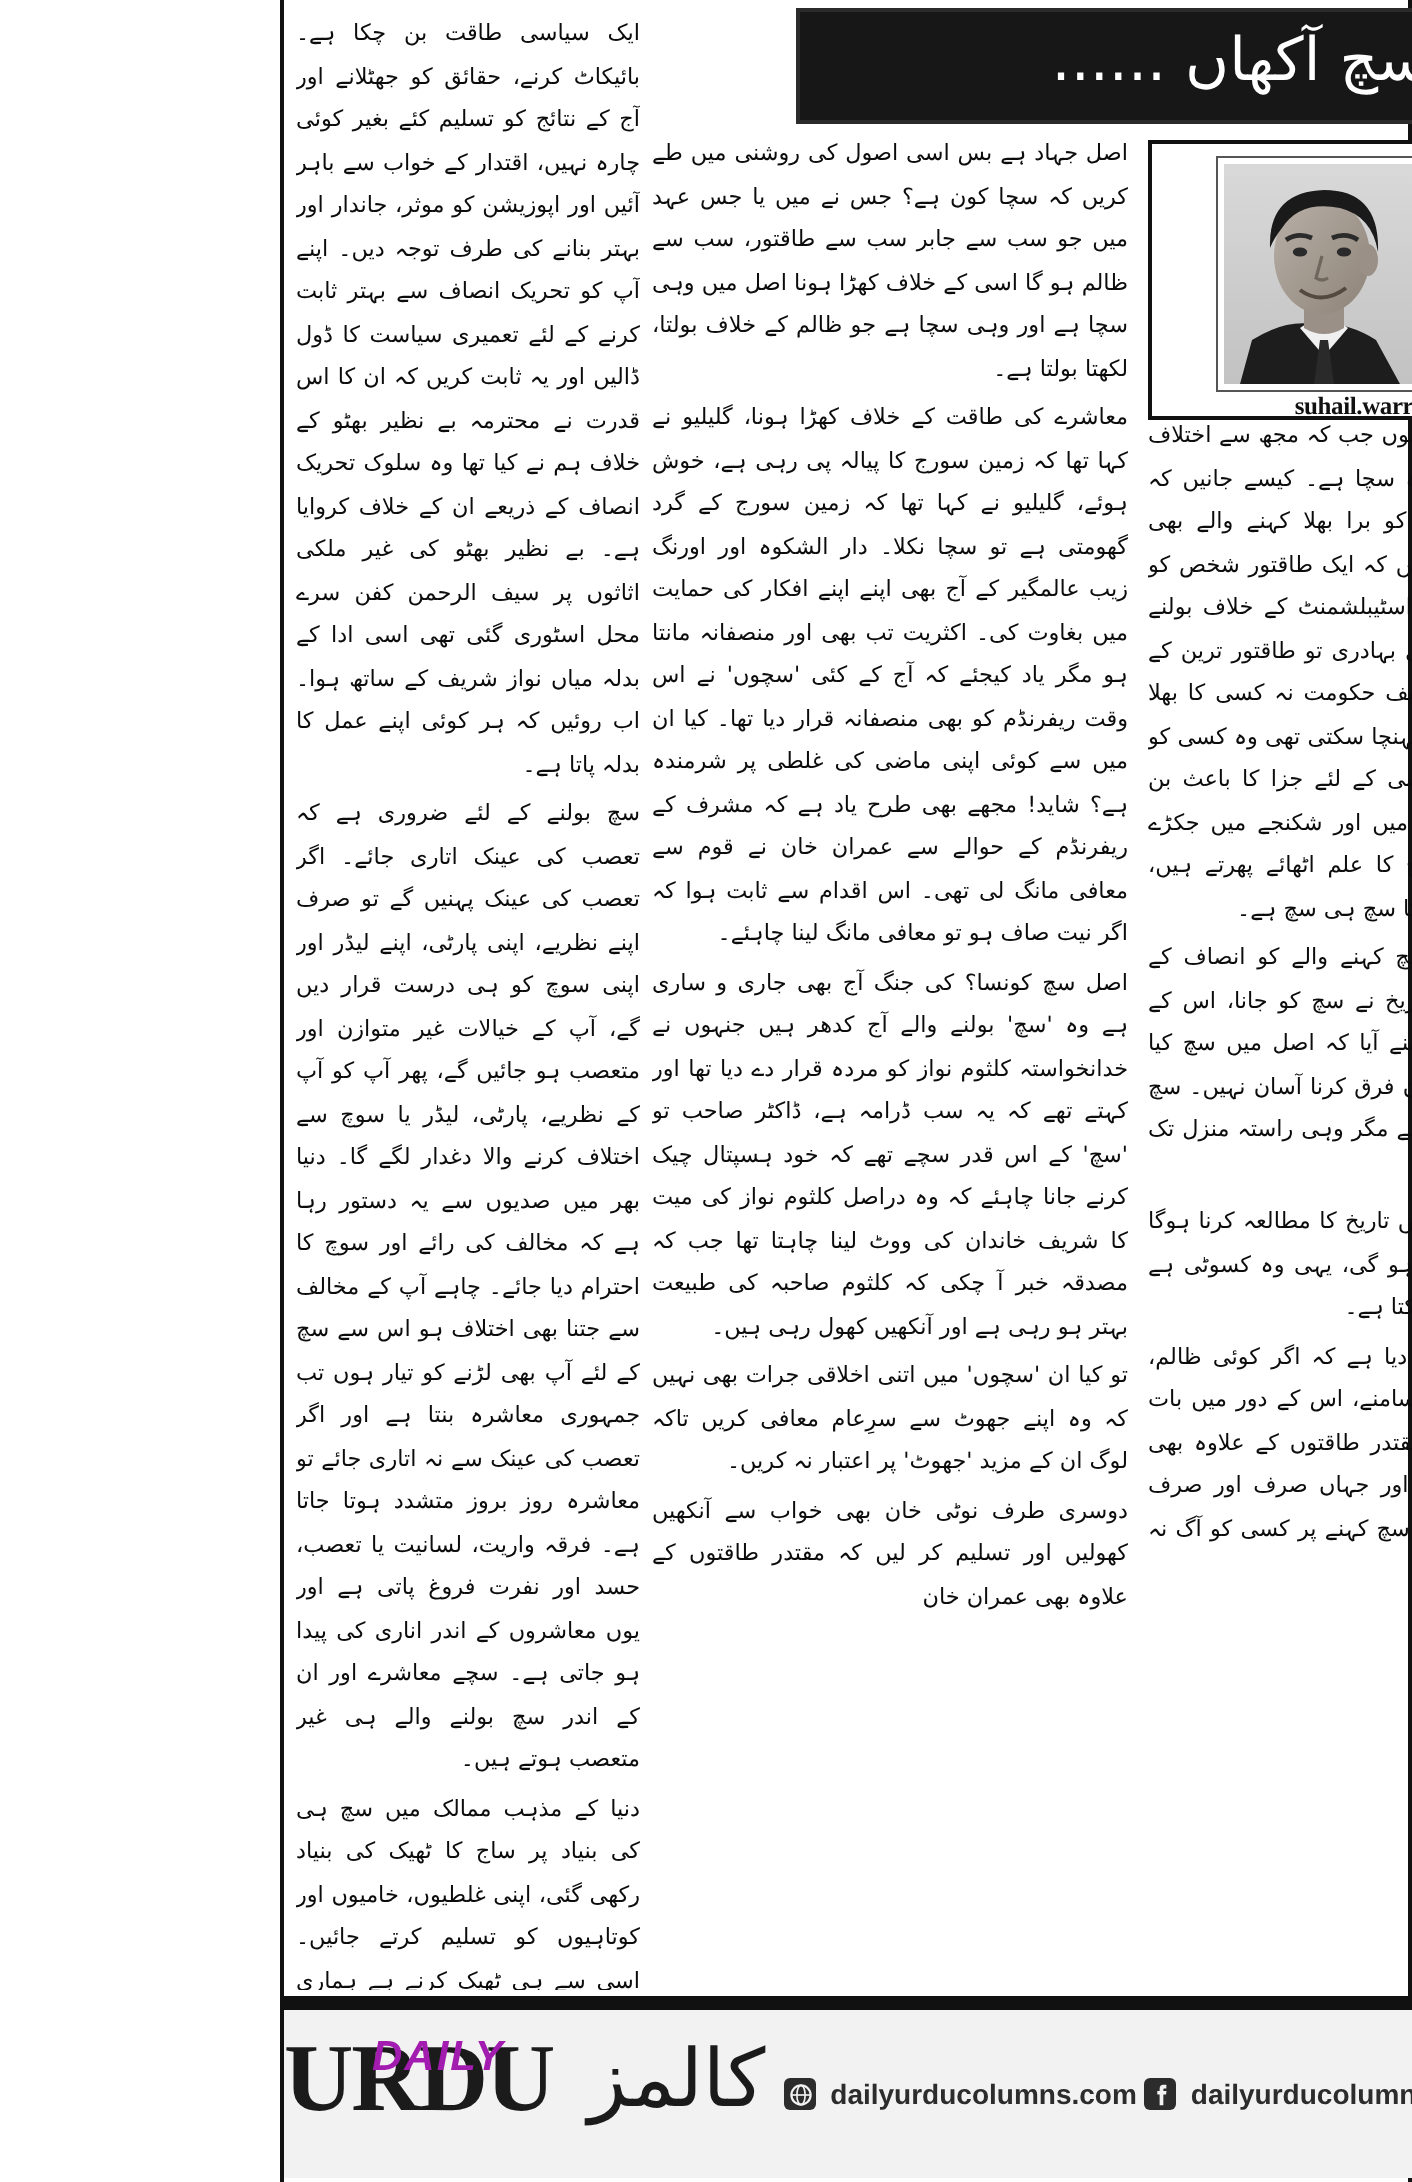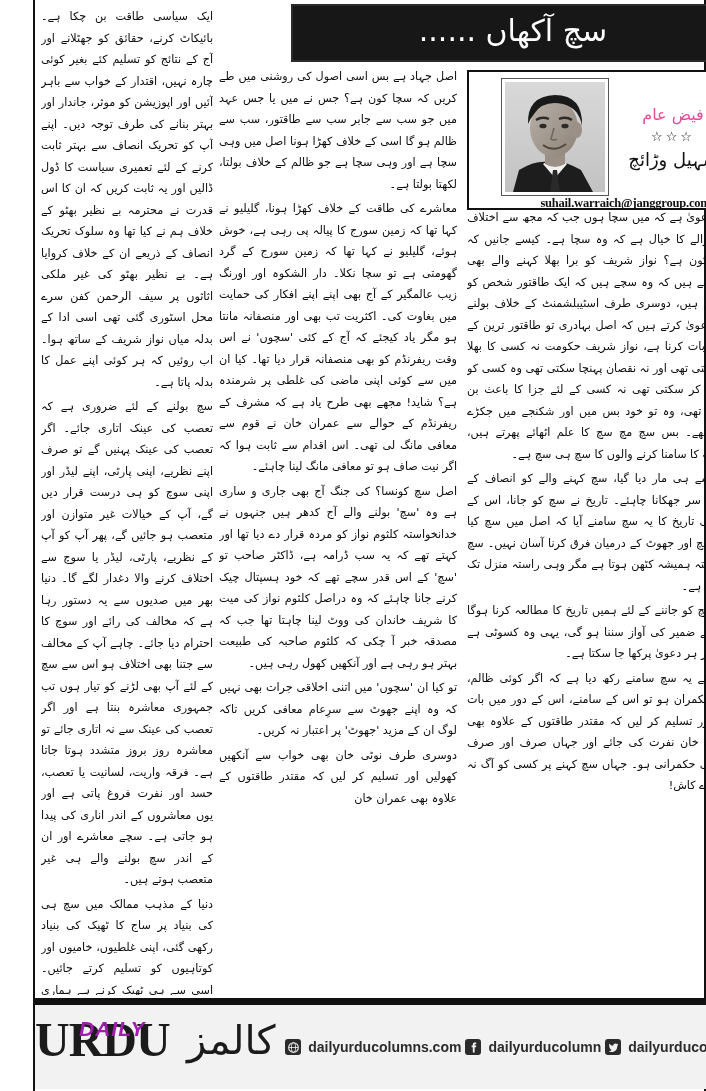--- a/index.html
+++ b/index.html
@@ -4,21 +4,21 @@
 <style>
   html,body{margin:0;padding:0;}
   body{
     width:706px;height:1091px;
     background:#ffffff;
     font-family:"DejaVu Sans","Liberation Sans",sans-serif;
     overflow:hidden;
     position:relative;
   }
   .page{
-    position:relative;width:673px;height:1091px;
+    position:relative;width:566px;height:1091px;
     box-sizing:border-box;
     background:#fff;
     border-left:2px solid #111;
     border-right:2px solid #111;
   }
 
   
   .header-zone{
     position:absolute;top:0;left:0;width:706px;height:215px;
   }

